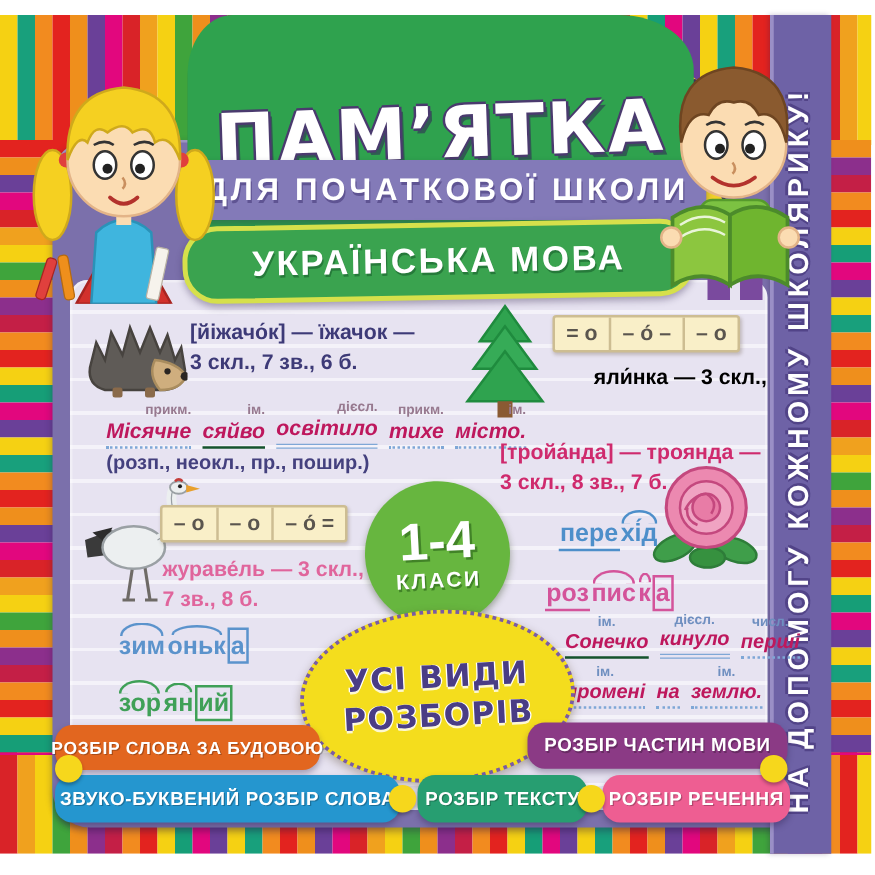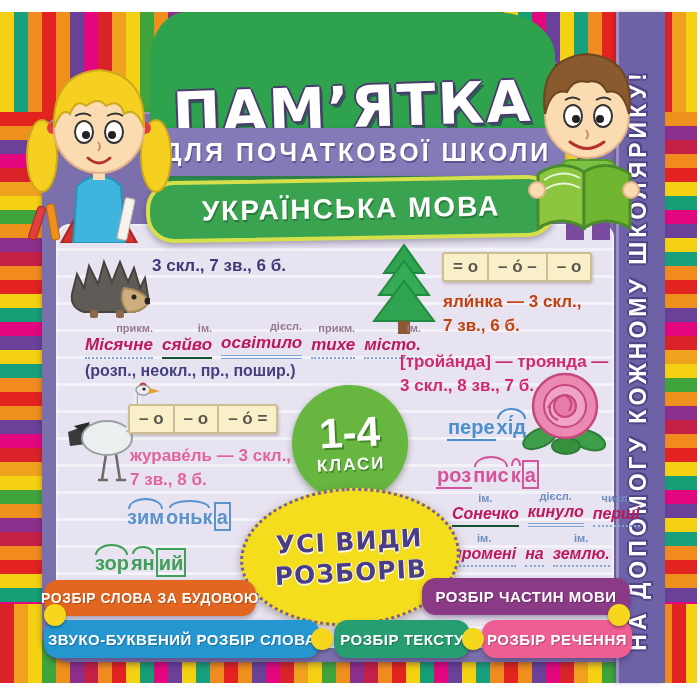--- a/index.html
+++ b/index.html
@@ -36,21 +36,21 @@
   .banner-green{background:#3aa34f;border:4px solid #d6e04b;border-radius:28px;display:flex;align-items:center;justify-content:center;
     color:#fff;font-weight:bold;font-size:28px;letter-spacing:2px;transform:rotate(-1deg);box-shadow:0 3px 6px rgba(40,25,70,.35);text-shadow:1px 2px 0 rgba(25,95,45,.6);}
 
   
   .scheme{display:flex;background:#f9efc8;border:2px solid #cdbd92;border-radius:3px;box-shadow:1px 2px 3px rgba(80,60,30,.25);}
   .scheme-cell{padding:3px 9px;font-size:17px;font-weight:bold;color:#5a554e;border-right:2px solid #cdbd92;white-space:nowrap;}
   .scheme-cell:last-child{border-right:none;}
 
   
   .ex{font-weight:bold;font-size:17px;line-height:24px;white-space:nowrap;}
-  .c-ink{color:#3d3a77;} .c-green{color:#c2410c;} .c-magenta{color:#cf2a6d;} .c-pink{color:#e0659c;}
+  .c-ink{color:#3d3a77;} .c-green{color:#000000;margin-left:32px;} .c-magenta{color:#cf2a6d;} .c-pink{color:#e0659c;}
 
   
   .sentence{white-space:nowrap;}
   .sw{display:inline-block;margin-right:9px;vertical-align:bottom;text-align:center;}
   .sw-label{display:block;font-size:11px;font-weight:bold;line-height:13px;font-style:normal;}
   .s1 .sw-label{color:#97798f;text-align:right;} .s2 .sw-label{color:#6f8fc0;}
   .sw-text{display:inline-block;font-style:italic;font-weight:bold;color:#be185d;padding-bottom:2px;}
   .s1 .sw-text{font-size:17px;} .s2 .sw-text{font-size:16px;}
   .u-solid{border-bottom:2px solid #14532d;}
   .u-double{border-bottom:4px double #7fa7d6;}
@@ -334,37 +334,37 @@
 
   <svg class="abs" style="left:62px;top:248px;" width="88" height="72" viewBox="0 0 88 72">
     <path d="M10 46 L15 26 L22 40 L27 18 L36 36 L42 14 L50 34 L58 14 L66 34 L72 20 L78 40 L83 30 L86 48 Q86 62 70 64 L22 64 Q8 60 10 46 Z" fill="#5f5b57" stroke="#47433f" stroke-width="2"></path>
     <path d="M62 40 Q80 42 87 53 Q82 64 66 64 Q56 52 62 40 Z" fill="#cfae7e" stroke="#a98c5e" stroke-width="2"></path>
     <circle cx="86" cy="53" r="3.5" fill="#2a2522"></circle>
     <circle cx="72" cy="49" r="2.5" fill="#2a2522"></circle>
     <rect x="28" y="62" width="8" height="8" rx="2" fill="#8a6a4a"></rect>
     <rect x="54" y="62" width="8" height="8" rx="2" fill="#8a6a4a"></rect>
   </svg>
   <div class="abs ex c-ink" style="left:152px;top:254px;">
+    <div>[йіжачо́к] — їжачок —</div>
     <div>3 скл., 7 зв., 6 б.</div>
   </div>
 
   <svg class="abs" style="left:372px;top:243px;" width="64" height="92" viewBox="0 0 64 92">
     <polygon points="32,2 12,30 52,30" fill="#2fa34f" stroke="#1f8b3e" stroke-width="2"></polygon>
     <polygon points="32,18 7,52 57,52" fill="#36ab57" stroke="#1f8b3e" stroke-width="2"></polygon>
     <polygon points="32,38 2,78 62,78" fill="#2fa34f" stroke="#1f8b3e" stroke-width="2"></polygon>
     <rect x="26" y="78" width="12" height="13" fill="#8a5a33"></rect>
   </svg>
   <div class="abs scheme" style="left:442px;top:252px;">
       <div class="scheme-cell">=  о</div>
       <div class="scheme-cell">–  о́  –</div>
       <div class="scheme-cell">–  о</div>
     </div>
   <div class="abs ex c-green" style="left:443px;top:290px;">
     <div>яли́нка — 3 скл.,</div>
-    <div>7 зв., 6 б.</div>
   </div>
 
   <div class="abs sentence s1" style="left:85px;top:320px;"><span class="sw"><span class="sw-label">прикм.</span><span class="sw-text u-dotted">Місячне</span></span><span class="sw"><span class="sw-label">ім.</span><span class="sw-text u-solid">сяйво</span></span><span class="sw"><span class="sw-label">дієсл.</span><span class="sw-text u-double">освітило</span></span><span class="sw"><span class="sw-label">прикм.</span><span class="sw-text u-dotted">тихе</span></span><span class="sw"><span class="sw-label">ім.</span><span class="sw-text u-dotted">місто.</span></span></div>
   <div class="abs note" style="left:85px;top:362px;">(розп., неокл., пр., пошир.)</div>
 
   <div class="abs ex c-magenta" style="left:400px;top:350px;">
     <div>[тройа́нда] — троянда —</div>
     <div>3 скл., 8 зв., 7 б.</div>
   </div>
   <svg class="abs" style="left:518px;top:368px;" width="92" height="88" viewBox="0 0 92 88">
@@ -401,21 +401,21 @@
     <div>7 зв., 8 б.</div>
   </div>
 
   <div class="abs grades-circle" style="left:292px;top:385px;width:116px;height:116px;">
     <div class="grades-1">1-4</div>
     <div class="grades-2">КЛАСИ</div>
   </div>
 
   <div class="abs morph" style="left: 447px; top: 414px; color: rgb(77, 143, 202);"><span class="m-prefix">пере</span><span class="m-root">хі́д</span></div>
   <div class="abs morph" style="left: 436px; top: 460px; color: rgb(212, 83, 154);"><span class="m-prefix">роз</span><span class="m-root">пис</span><span class="m-suffix">к</span><span class="m-ending">а</span></div>
-  <div class="abs morph" style="left: 94px; top: 502px; color: rgb(91, 147, 204); margin-left: 32px;"><span class="m-root">зим</span><span class="m-suffix">оньк</span><span class="m-ending">а</span></div>
+  <div class="abs morph" style="left: 94px; top: 502px; color: rgb(91, 147, 204);"><span class="m-root">зим</span><span class="m-suffix">оньк</span><span class="m-ending">а</span></div>
   <div class="abs morph" style="left: 94px; top: 548px; color: rgb(63, 160, 87);"><span class="m-root">зор</span><span class="m-suffix">ян</span><span class="m-ending">ий</span></div>
 
   <div class="abs sentence s2" style="left:452px;top:490px;"><span class="sw"><span class="sw-label">ім.</span><span class="sw-text u-solid">Сонечко</span></span><span class="sw"><span class="sw-label">дієсл.</span><span class="sw-text u-double">кинуло</span></span><span class="sw"><span class="sw-label">числ.</span><span class="sw-text u-dotted">перші</span></span></div>
   <div class="abs sentence s2" style="left:452px;top:532px;"><span class="sw"><span class="sw-label">ім.</span><span class="sw-text u-dotted">промені</span></span><span class="sw"><span class="sw-label">&nbsp;</span><span class="sw-text u-dotted">на</span></span><span class="sw"><span class="sw-label">ім.</span><span class="sw-text u-dotted">землю.</span></span></div>
 
   <div class="abs connector" style="left:250px;top:593px;width:180px;height:7px;"></div>
   <div class="abs oval-badge" style="left:240px;top:488px;width:214px;height:132px;">
     <div>УСІ ВИДИ</div>
     <div>РОЗБОРІВ</div>
   </div>

